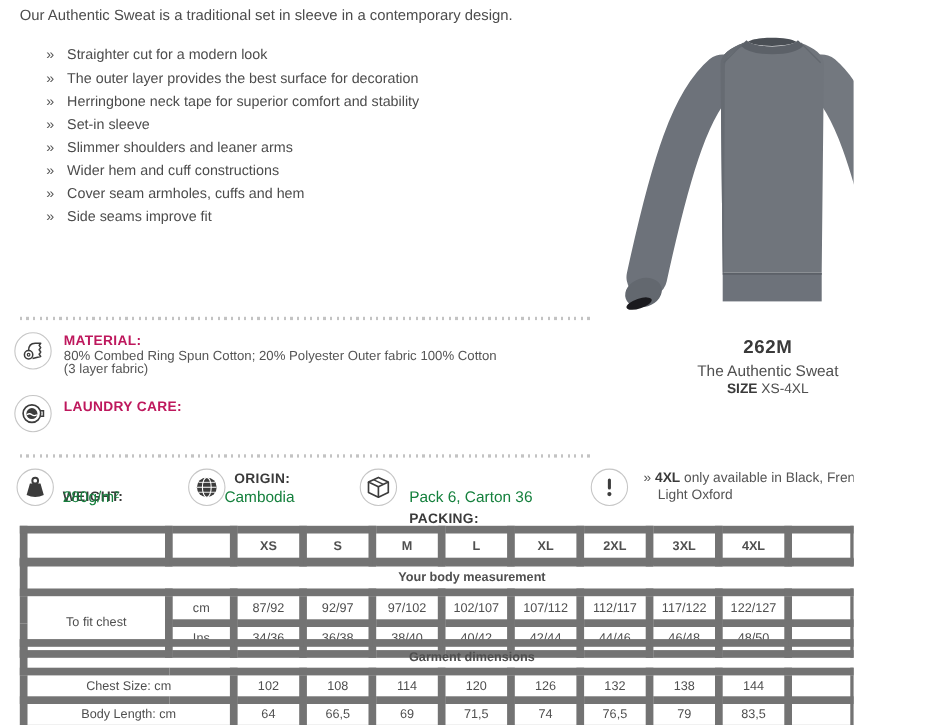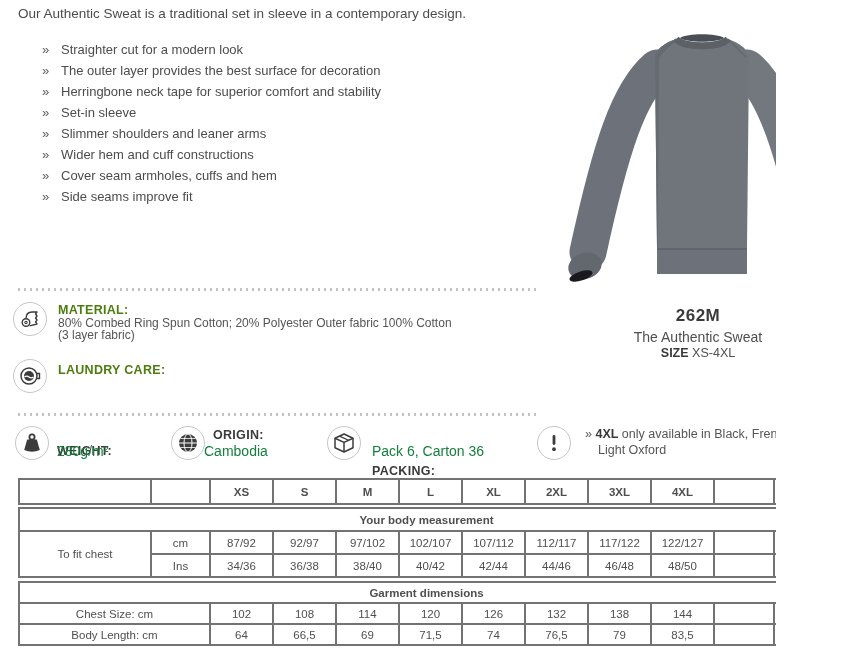--- a/index.html
+++ b/index.html
@@ -19,30 +19,30 @@
   .prod-size{font-size:12.5px;color:#4f4f4f;margin-top:1px;}
   .prod-size b{color:#3a3a3a;}
   
   .dashed{position:absolute;left:18px;width:519px;height:3px;
     background-image:repeating-linear-gradient(90deg,#c3c3c3 0 2px,transparent 2px 6px);}
   .d1{top:288px;}
   .d2{top:413px;}
   
   .circ{position:absolute;width:34px;height:34px;border:1.5px solid #c6c6c6;border-radius:50%;
     display:flex;align-items:center;justify-content:center;background:#fff;box-sizing:border-box;}
-  .sec-title{position:absolute;font-size:12.5px;font-weight:bold;color:#4d7c0f;letter-spacing:.3px;}
+  .sec-title{position:absolute;font-size:12.5px;font-weight:bold;color:#be185d;letter-spacing:.3px;}
   .sec-text{position:absolute;font-size:12px;color:#555;line-height:13px;}
   .spec-title{position:absolute;font-size:12.5px;font-weight:bold;color:#3a3a3a;letter-spacing:.3px;}
   .spec-val{position:absolute;font-size:14px;color:#15803d;text-align:center;}
   .note{position:absolute;left:585px;top:426px;width:255px;font-size:12.5px;color:#555;line-height:16px;
     text-indent:-13px;padding-left:13px;}
   .note b{color:#3a3a3a;}
   
   table.tbl{position:absolute;left:18px;border-collapse:collapse;table-layout:fixed;width:815px;}
-  table.tbl td{border:2px solid #737373;text-align:center;vertical-align:middle;
+  table.tbl td{border:7px solid #737373;text-align:center;vertical-align:middle;
     font-size:11.5px;color:#4f4f4f;padding:0;overflow:hidden;}
   .size-tbl{top:478px;}
   .size-tbl td{height:23px;font-weight:bold;color:#3a3a3a;font-size:11.5px;}
   .bm-tbl{top:507px;}
   .gd-tbl{top:581px;}
   td.title{height:19px;font-weight:bold;color:#3a3a3a;}
   .bm-tbl td{height:21px;}
   .gd-tbl td{height:19px;}
   td.rowlabel{font-size:11.5px;line-height:13px;padding:0 14px;}
   .c-label{width:132px;}

